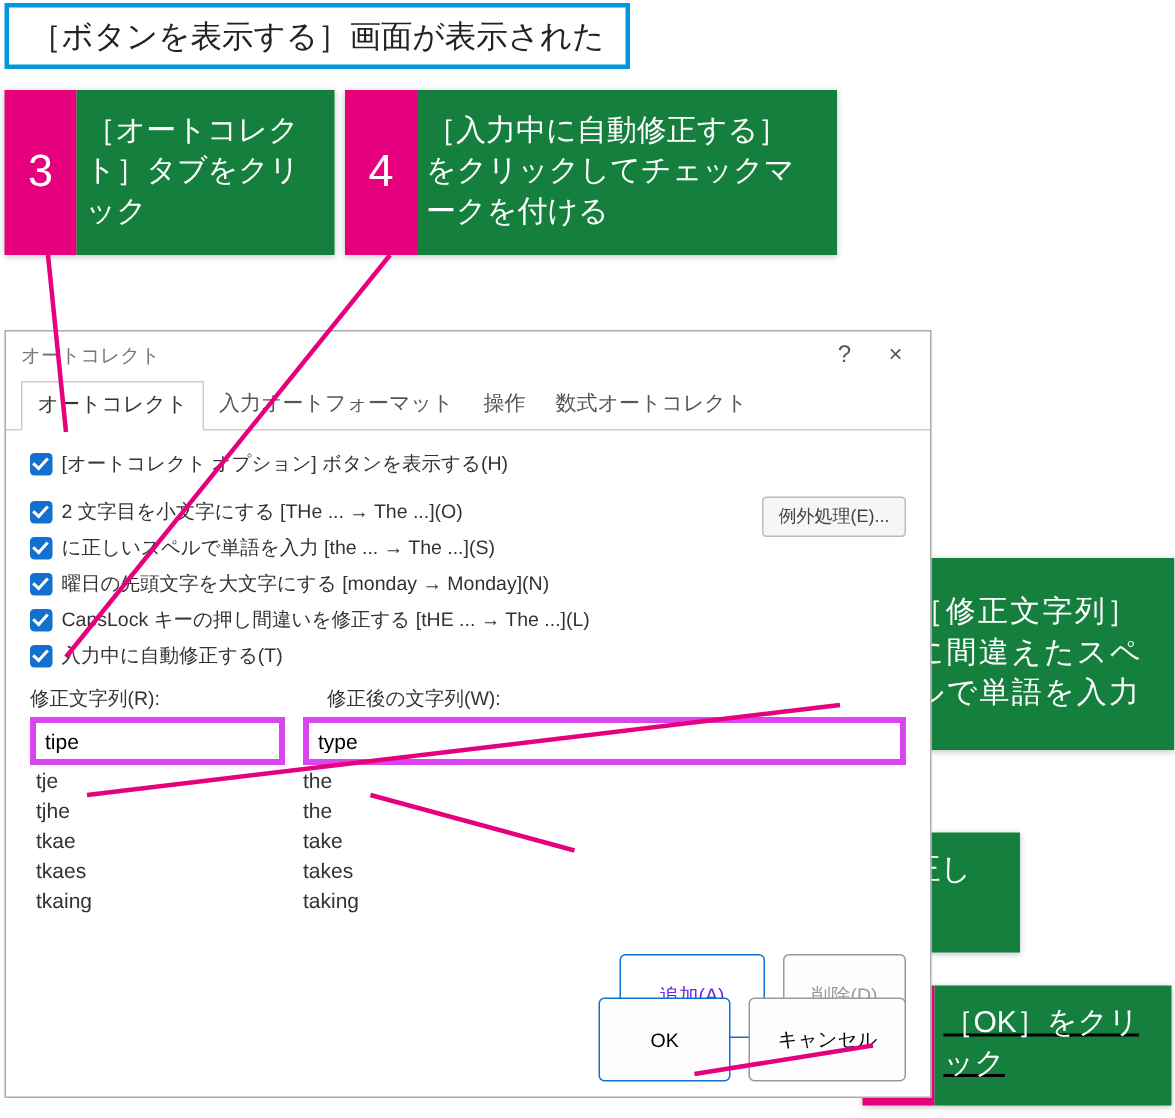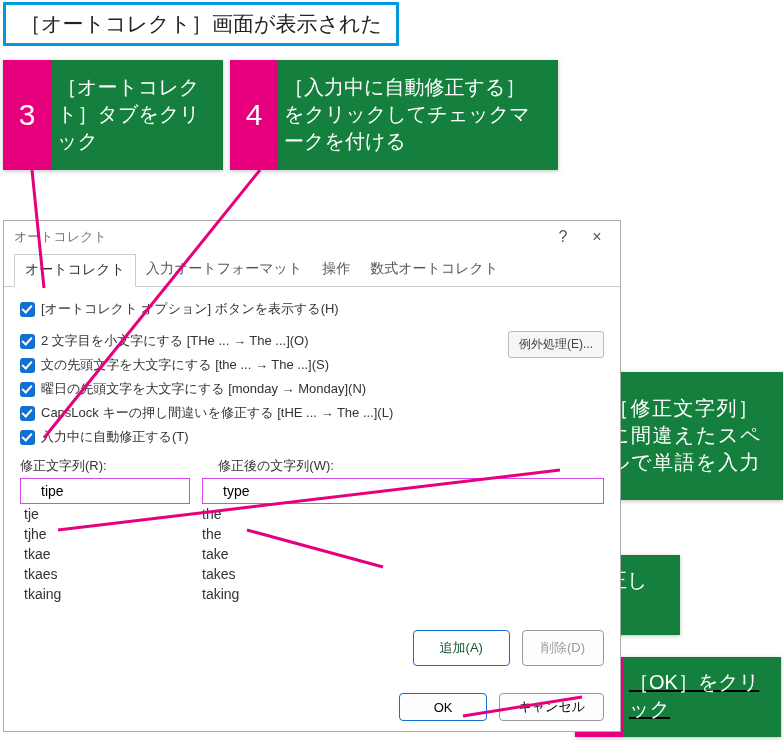--- a/index.html
+++ b/index.html
@@ -167,22 +167,22 @@
   .field-labels > div:first-child { width: 170px; }
   .field-labels > div:last-child  { flex: 1; }
 
   .fields {
     display: flex;
     gap: 12px;
     margin-top: 3px;
   }
   .fields input {
     font-size: 14px;
-    padding: 4px 20px;
-    border: 1px solid #d946ef;
+    padding: 4px 6px;
+    border: 4px solid #d946ef;
     outline: none;
   }
   .fields input:first-child { width: 170px; }
   .fields input:last-child  { flex: 1; }
 
   .list {
     margin-top: 0;
     border: none;
     height: 120px;
     overflow: hidden;
@@ -197,30 +197,30 @@
   .list-row > div:last-child  { flex: 1; }
 
   .btn-row {
     display: flex;
     justify-content: flex-end;
     gap: 12px;
     margin-top: 6px;
   }
   .btn-row button, .ok-row button {
     font-size: 13px;
-    padding: 4px 18px;
+    padding: 18px 18px;
     border: 1px solid #999;
     border-radius: 4px;
     background: #fdfdfd;
   }
   .btn-row button.primary {
     border-color: #1170d0;
-    color: #14532d;
-    background: #fff;
-    padding: 8px 26px;
+    color: #6d28d9;
+    background: #fff;
+    padding: 18px 26px;
   }
   .btn-row button.disabled { color: #999; }
 
   .ok-row {
     position: absolute;
     bottom: 10px;
     right: 16px;
     display: flex;
     gap: 12px;
     justify-content: space-between;
@@ -240,21 +240,21 @@
     pointer-events: none;
   }
   svg.leads line {
     stroke: #e6007e;
     stroke-width: 3;
   }
 </style>
 </head>
 <body>
 
-<div class="top-banner">［オートコレクト］画面が表示された</div>
+<div class="top-banner">［ボタンを表示する］画面が表示された</div>
 
 <div id="c3" class="callout">
   <div class="num">3</div>
   <div class="body">［オートコレクト］タブをクリック</div>
 </div>
 <div id="c4" class="callout">
   <div class="num">4</div>
   <div class="body">［入力中に自動修正する］をクリックしてチェックマークを付ける</div>
 </div>
 <div id="c5" class="callout">
@@ -292,21 +292,21 @@
     </div>
 
     <div class="sep"></div>
 
     <div class="check-row">
       <span class="cb"></span>
       <span>2 文字目を小文字にする [THe ... → The ...](O)</span>
     </div>
     <div class="check-row">
       <span class="cb"></span>
-      <span>文の先頭文字を大文字にする [the ... → The ...](S)</span>
+      <span>に正しいスペルで単語を入力 [the ... → The ...](S)</span>
     </div>
     <div class="check-row">
       <span class="cb"></span>
       <span>曜日の先頭文字を大文字にする [monday → Monday](N)</span>
     </div>
     <div class="check-row">
       <span class="cb"></span>
       <span>CapsLock キーの押し間違いを修正する [tHE ... → The ...](L)</span>
     </div>
     <div class="check-row">

